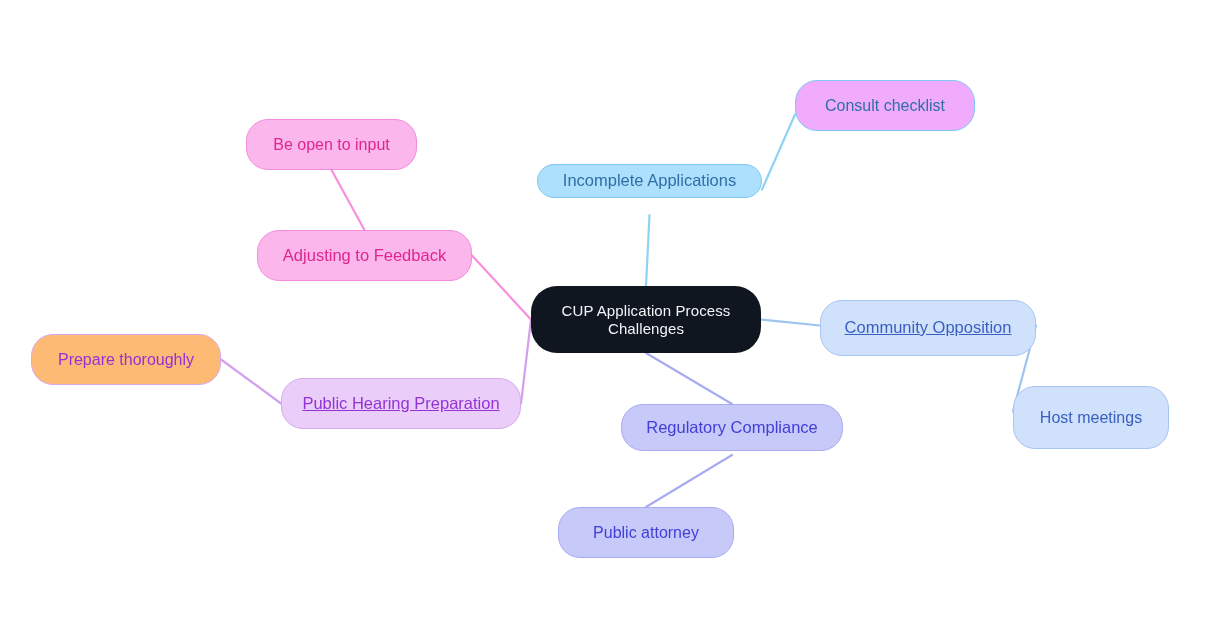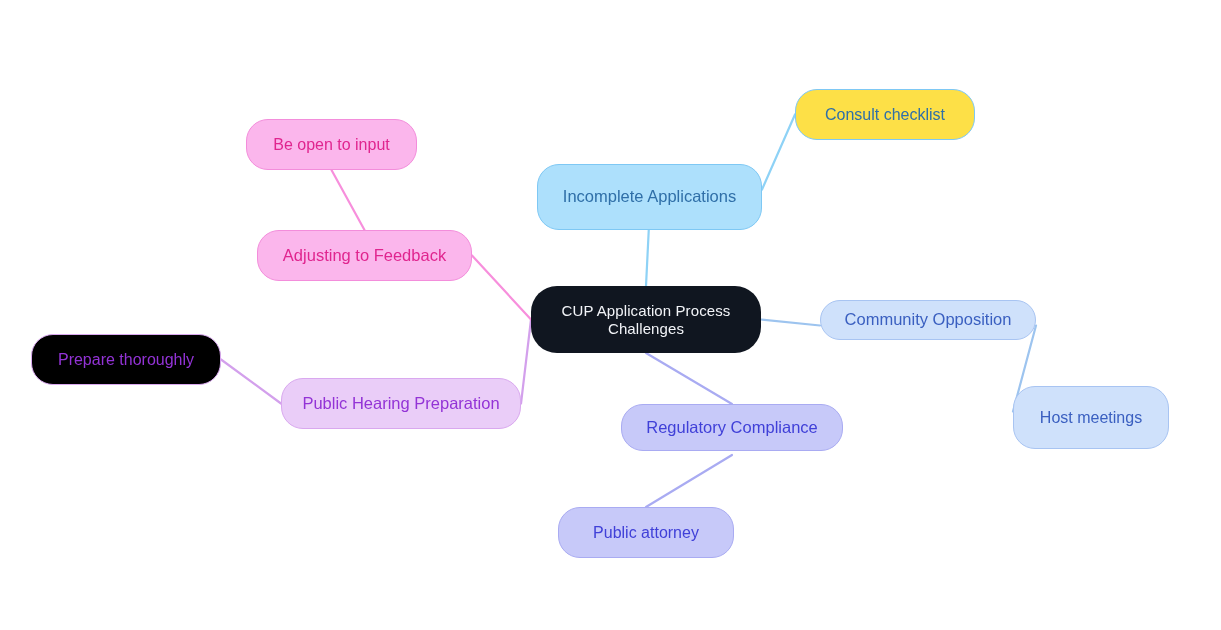--- a/index.html
+++ b/index.html
@@ -63,23 +63,23 @@
       <path d="M 1036 325.5 Q 1024.5 368.5 1013 411.5" fill="none" stroke="#9dc4ef" stroke-width="2.2" stroke-linecap="round"></path>
       <path d="M 646 353 Q 689 378.5 732 404" fill="none" stroke="#a9abf2" stroke-width="2.2" stroke-linecap="round"></path>
       <path d="M 732 455 Q 689 481 646 507" fill="none" stroke="#a9abf2" stroke-width="2.2" stroke-linecap="round"></path>
       <path d="M 531 319.5 Q 526 361.5 521 403.5" fill="none" stroke="#d3a0ec" stroke-width="2.2" stroke-linecap="round"></path>
       <path d="M 281 403.5 Q 251 381.5 221 359.5" fill="none" stroke="#d3a0ec" stroke-width="2.2" stroke-linecap="round"></path>
       <path d="M 531 319.5 Q 501.5 287.5 472 255.5" fill="none" stroke="#f78fdc" stroke-width="2.2" stroke-linecap="round"></path>
       <path d="M 364.5 230 Q 348 200 331.5 170" fill="none" stroke="#f78fdc" stroke-width="2.2" stroke-linecap="round"></path>
     </svg>
 <div class="node root" style="left: 531px; top: 286px; width: 230px; height: 67px; background: rgb(16, 22, 32); color: rgb(242, 244, 248); border-color: rgb(16, 22, 32);"><span>CUP Application Process
 Challenges</span></div>
-    <div class="node branch" style="left: 537px; top: 164px; width: 225px; height: 66px; background: rgb(173, 224, 252); color: rgb(47, 111, 168); border-color: rgb(126, 200, 244);"><span>Incomplete Applications</span></div>
-    <div class="node leaf" style="left: 795px; top: 89px; width: 180px; height: 51px; background: #fde047; color: rgb(47, 111, 168); border-color: rgb(126, 200, 244);"><span>Consult checklist</span></div>
-    <div class="node branch" style="left: 820px; top: 300px; width: 216px; height: 40px; background: rgb(207, 225, 251); color: rgb(58, 95, 192); border-color: rgb(168, 196, 242);"><span>Community Opposition</span></div>
+    <div class="node branch" style="left: 537px; top: 164px; width: 225px; height: 34px; background: rgb(173, 224, 252); color: rgb(47, 111, 168); border-color: rgb(126, 200, 244);"><span>Incomplete Applications</span></div>
+    <div class="node leaf" style="left: 795px; top: 80px; width: 180px; height: 51px; background: #f0abfc; color: rgb(47, 111, 168); border-color: rgb(126, 200, 244);"><span>Consult checklist</span></div>
+    <div class="node branch" style="left: 820px; top: 300px; width: 216px; height: 56px; background: rgb(207, 225, 251); color: rgb(58, 95, 192); border-color: rgb(168, 196, 242); text-decoration: underline;"><span>Community Opposition</span></div>
     <div class="node leaf" style="left: 1013px; top: 386px; width: 156px; height: 63px; background: rgb(207, 225, 251); color: rgb(58, 95, 192); border-color: rgb(168, 196, 242);"><span>Host meetings</span></div>
     <div class="node branch" style="left: 621px; top: 404px; width: 222px; height: 47px; background: rgb(199, 201, 249); color: rgb(64, 64, 216); border-color: rgb(169, 171, 242);"><span>Regulatory Compliance</span></div>
     <div class="node leaf" style="left: 558px; top: 507px; width: 176px; height: 51px; background: rgb(199, 201, 249); color: rgb(64, 64, 216); border-color: rgb(169, 171, 242);"><span>Public attorney</span></div>
-    <div class="node branch" style="left: 281px; top: 378px; width: 240px; height: 51px; background: rgb(234, 205, 248); color: rgb(147, 51, 214); border-color: rgb(217, 168, 239);"><span>Public Hearing Preparation</span></div>
-    <div class="node leaf" style="left: 31px; top: 334px; width: 190px; height: 51px; background: #000000; color: rgb(147, 51, 214); border-color: rgb(217, 168, 239);"><span>Prepare thoroughly</span></div>
+    <div class="node branch" style="left: 281px; top: 378px; width: 240px; height: 51px; background: rgb(234, 205, 248); color: rgb(147, 51, 214); border-color: rgb(217, 168, 239); text-decoration: underline;"><span>Public Hearing Preparation</span></div>
+    <div class="node leaf" style="left: 31px; top: 334px; width: 190px; height: 51px; background: #fdba74; color: rgb(147, 51, 214); border-color: rgb(217, 168, 239);"><span>Prepare thoroughly</span></div>
     <div class="node leaf" style="left: 246px; top: 119px; width: 171px; height: 51px; background: rgb(251, 182, 236); color: rgb(224, 37, 143); border-color: rgb(243, 141, 219);"><span>Be open to input</span></div>
     <div class="node branch" style="left: 257px; top: 230px; width: 215px; height: 51px; background: rgb(251, 182, 236); color: rgb(224, 37, 143); border-color: rgb(243, 141, 219);"><span>Adjusting to Feedback</span></div>
   </div>
 
 </body></html>

